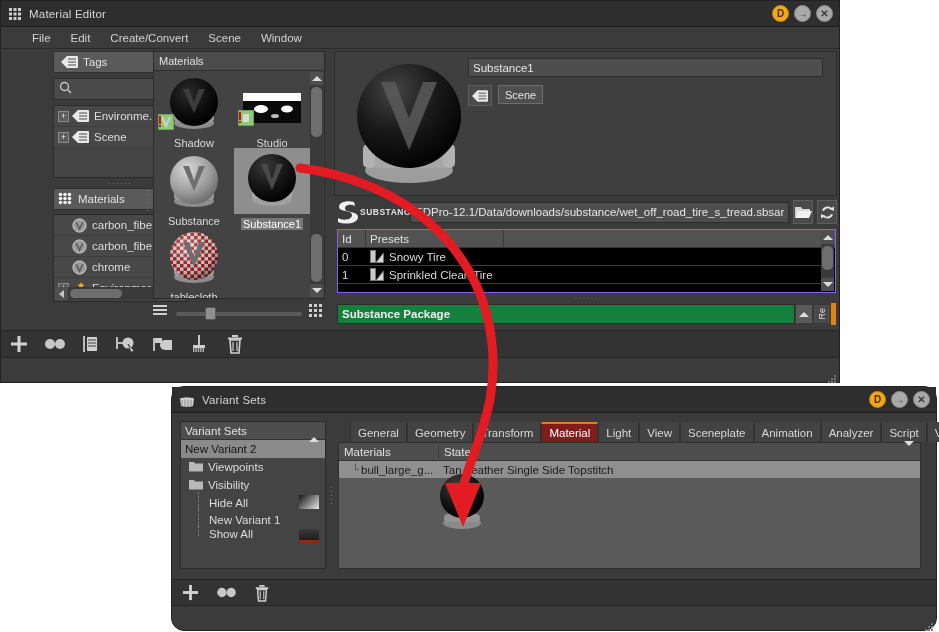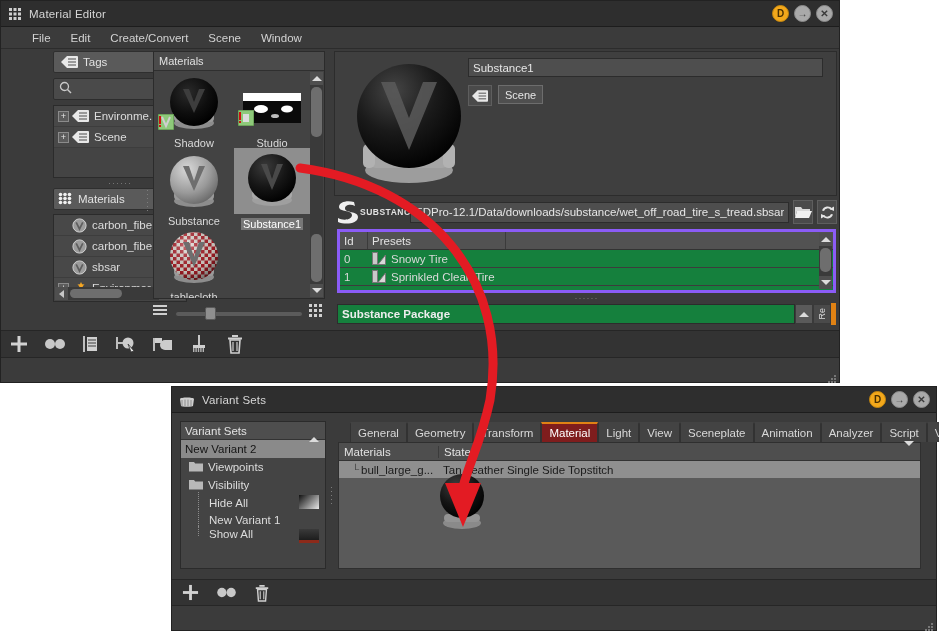--- a/index.html
+++ b/index.html
@@ -102,21 +102,21 @@
   .btnsm {
     background: #4f4f4f; border: 1px solid #6d6d6d; color: #e6e6e6; font-size: 11px;
     display:flex; align-items:center; justify-content:center; height: 19px; padding: 0 6px;
   }
   .iconbtn {
     background: #4a4a4a; border: 1px solid #5e5e5e;
     display:flex; align-items:center; justify-content:center;
   }
 
   
-  .tbl { background: #15803d; border: 3px solid #8b5cf6; position: relative; overflow:hidden; }
+  .tbl { background: #000000; border: 1px solid #8b5cf6; position: relative; overflow:hidden; }
   .tbl .hdr { display: flex; height: 18px; background: #525252; border-bottom:1px solid #333; }
   .tbl .hdr div { color: #e2e2e2; font-size: 11.5px; padding-left: 4px;
                   border-right: 1px solid #3b3b3b; display:flex; align-items:center; }
   .tbl .row { display: flex; height: 18px; border-bottom: 1px solid #3c3c3c; }
   .tbl .row div { color: #d9d9d9; font-size: 11.5px; padding-left: 4px; display:flex; align-items:center; }
 
   
   .tabbar { display: flex; align-items: flex-end; height: 21px; }
   .tab { height: 20px; padding: 0 7px; display:flex; align-items:center;
          color:#d8d8d8; font-size:11.5px; background:#434343;
@@ -288,21 +288,21 @@
             <span>carbon_fibe</span>
           </div>
           <div class="tree-row alt">
             <span style="width:14px; display:inline-block;"></span>
             <span class="mat-ico">
               <svg width="15" height="15" viewBox="0 0 15 15">
                   <circle cx="7.5" cy="7.5" r="6.6" fill="#9b9b9b" stroke="#cfcfcf" stroke-width="1"></circle>
                   <path d="M4.2 4.4 L7.5 11 L10.8 4.4" fill="none" stroke="#5e5e5e" stroke-width="1.7"></path>
                 </svg>
             </span>
-            <span>sbsar</span>
+            <span>chrome</span>
           </div>
           <div class="tree-row alt">
             <span class="plusbox">+</span>
             <span class="mat-ico">
               <svg width="15" height="15" viewBox="0 0 15 15">
                 <path d="M9 1 l1.1 2.2 2.4 .3 -1.8 1.7 .5 2.4 -2.2 -1.2 -2.2 1.2 .5 -2.4 -1.8 -1.7 2.4 -.3 Z" fill="#f5a623"></path>
                 <path d="M2 9 h9 v2 h-9 z" fill="#55a3d8"></path>
                 <circle cx="3.5" cy="12.5" r="1.6" fill="#2f7fb5"></circle>
                   <circle cx="9.5" cy="12.5" r="1.6" fill="#2f7fb5"></circle>
               </svg>
@@ -688,21 +688,21 @@
             <rect x="4" y="4" width="2" height="2"></rect>
             <rect x="7" y="4" width="2" height="2"></rect>
             <rect x="1" y="7" width="2" height="2"></rect>
             <rect x="4" y="7" width="2" height="2"></rect>
             <rect x="7" y="7" width="2" height="2"></rect>
           </g>
         </svg>
     </div>
   </div>
 
-  <div class="win" style="left:171px; top:386px; width:766px; height:245px;">
+  <div class="win" style="left:171px; top:386px; width:766px; height:245px;border-radius:13px;">
 
     <div class="titlebar">
       <span class="tb-icon" style="width:16px;height:12px;">
         <svg width="16" height="12" viewBox="0 0 16 12">
           <path d="M1 3 C1 1 15 1 15 3 L14 10 C14 11 2 11 2 10 Z" fill="#cfcfcf"></path>
           <path d="M3 4 L3 10 M6 3.6 L6 10.4 M9 3.6 L9 10.4 M12 4 L12 10" stroke="#8d8d8d" stroke-width="1"></path>
         </svg>
       </span>
       <span class="tb-title">Variant Sets</span>
       <div class="tb-buttons">

